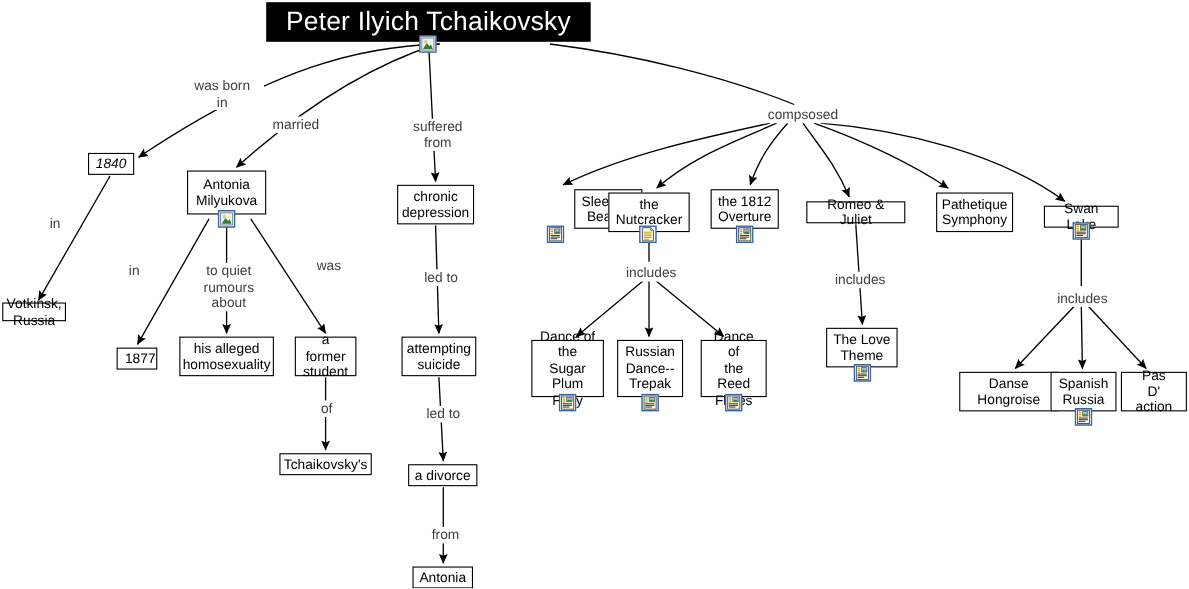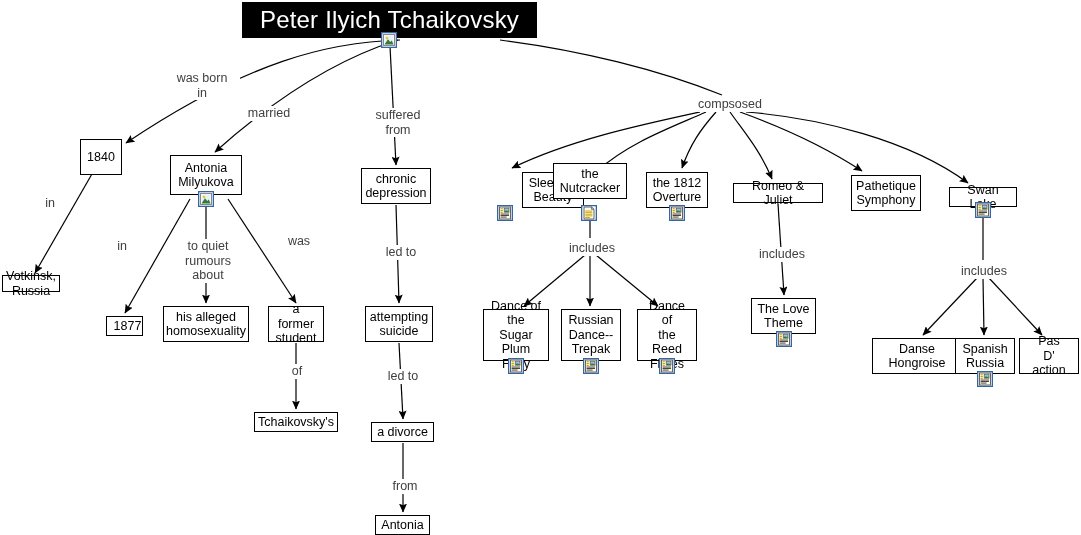--- a/index.html
+++ b/index.html
@@ -112,40 +112,40 @@
         <path d="M 983 278 L 984 335" fill="none" stroke="#000000" stroke-width="1.2" marker-end="url(#arrowhead)"></path>
         <path d="M 989 278 L 1042 335" fill="none" stroke="#000000" stroke-width="1.2" marker-end="url(#arrowhead)"></path>
         <path d="M 983 215 L 983 260" fill="none" stroke="#000000" stroke-width="1.2"></path>
         <path d="M 590 219 L 590 238" fill="none" stroke="#000000" stroke-width="1.2"></path>
       </g>
   </svg>
   <div id="node-layer">
       <div class="title-node" style="left: 242px; top: 2px; width: 295px; height: 36px; text-align: right;">
         <span>Peter Ilyich Tchaikovsky</span>
       </div>
-      <div class="node" style="left: 80px; top: 139px; width: 42px; height: 36px;"><span>1840</span></div>
+      <div class="node" style="left: 80px; top: 139px; width: 42px; height: 20px; font-style: italic;"><span>1840</span></div>
       <div class="node" style="left: 2px; top: 275px; width: 58px; height: 17px;"><span>Votkinsk,
 Russia</span></div>
       <div class="node" style="left: 170px; top: 155px; width: 72px; height: 40px;"><span>Antonia
 Milyukova</span></div>
       <div class="node" style="left: 106px; top: 316px; width: 37px; height: 20px; padding-left: 11px;"><span>1877</span></div>
       <div class="node" style="left: 163px; top: 306px; width: 86px; height: 36px;"><span>his alleged
 homosexuality</span></div>
       <div class="node" style="left: 268px; top: 306px; width: 56px; height: 36px;"><span>a former
 student</span></div>
       <div class="node" style="left: 254px; top: 412px; width: 84px; height: 20px;"><span>Tchaikovsky's</span></div>
       <div class="node" style="left: 361px; top: 168px; width: 70px; height: 36px;"><span>chronic
 depression</span></div>
       <div class="node" style="left: 365px; top: 306px; width: 68px; height: 36px;"><span>attempting
 suicide</span></div>
       <div class="node" style="left: 371px; top: 422px; width: 63px; height: 20px;"><span>a divorce</span></div>
       <div class="node" style="left: 375px; top: 515px; width: 55px; height: 20px;"><span>Antonia</span></div>
       <div class="node" style="left: 474px; top: 172px; width: 62px; height: 36px; margin-left: 48px;"><span>Sleeping
 Beauty</span></div>
-      <div class="node" style="left: 553px; top: 163px; width: 74px; height: 36px;"><span>the
+      <div class="node" style="left: 553px; top: 175px; width: 74px; height: 36px;"><span>the
 Nutcracker</span></div>
       <div class="node" style="left: 646px; top: 172px; width: 62px; height: 36px;"><span>the 1812
 Overture</span></div>
       <div class="node" style="left: 733px; top: 183px; width: 90px; height: 20px;"><span>Romeo &amp; Juliet</span></div>
       <div class="node" style="left: 851px; top: 175px; width: 70px; height: 36px;"><span>Pathetique
 Symphony</span></div>
       <div class="node" style="left: 949px; top: 187px; width: 68px; height: 20px;"><span>Swan Lake</span></div>
       <div class="node" style="left: 483px; top: 309px; width: 66px; height: 52px;"><span>Dance of
 the Sugar
 Plum Fairy</span></div>

